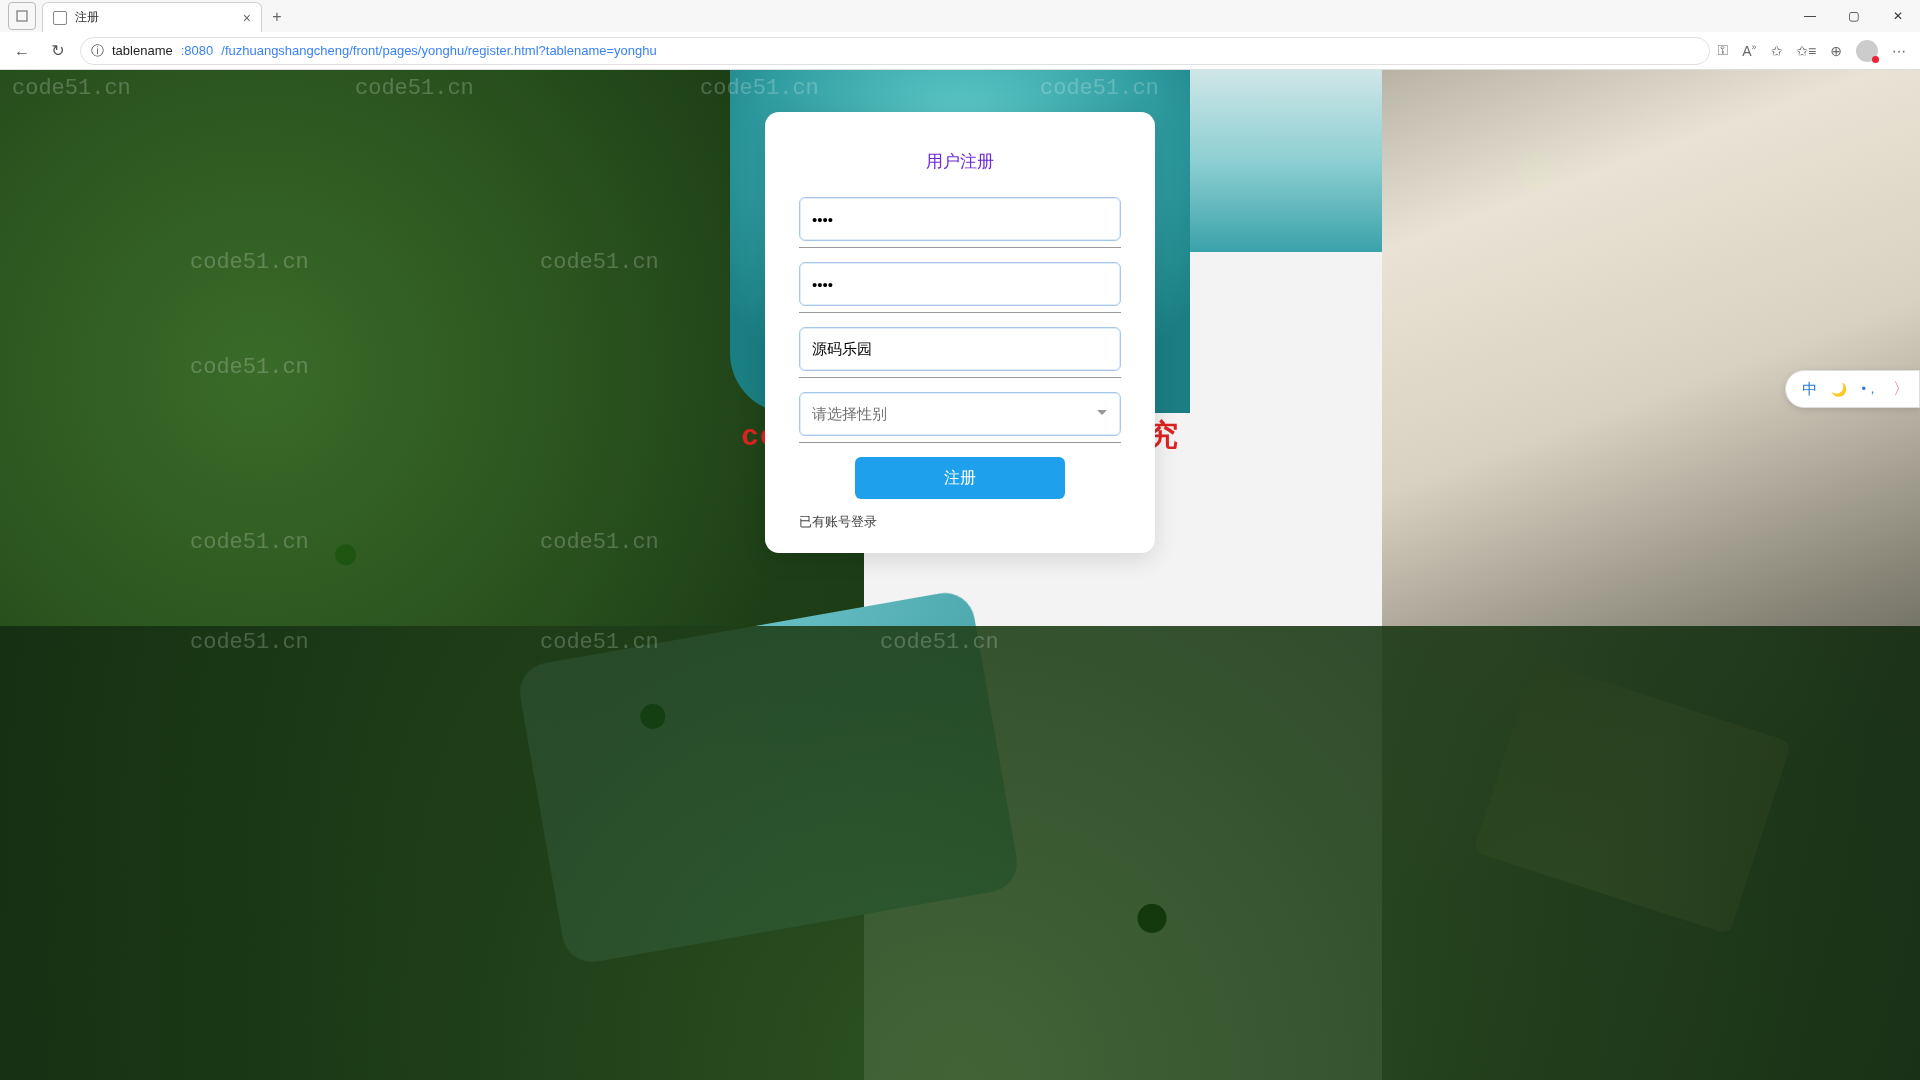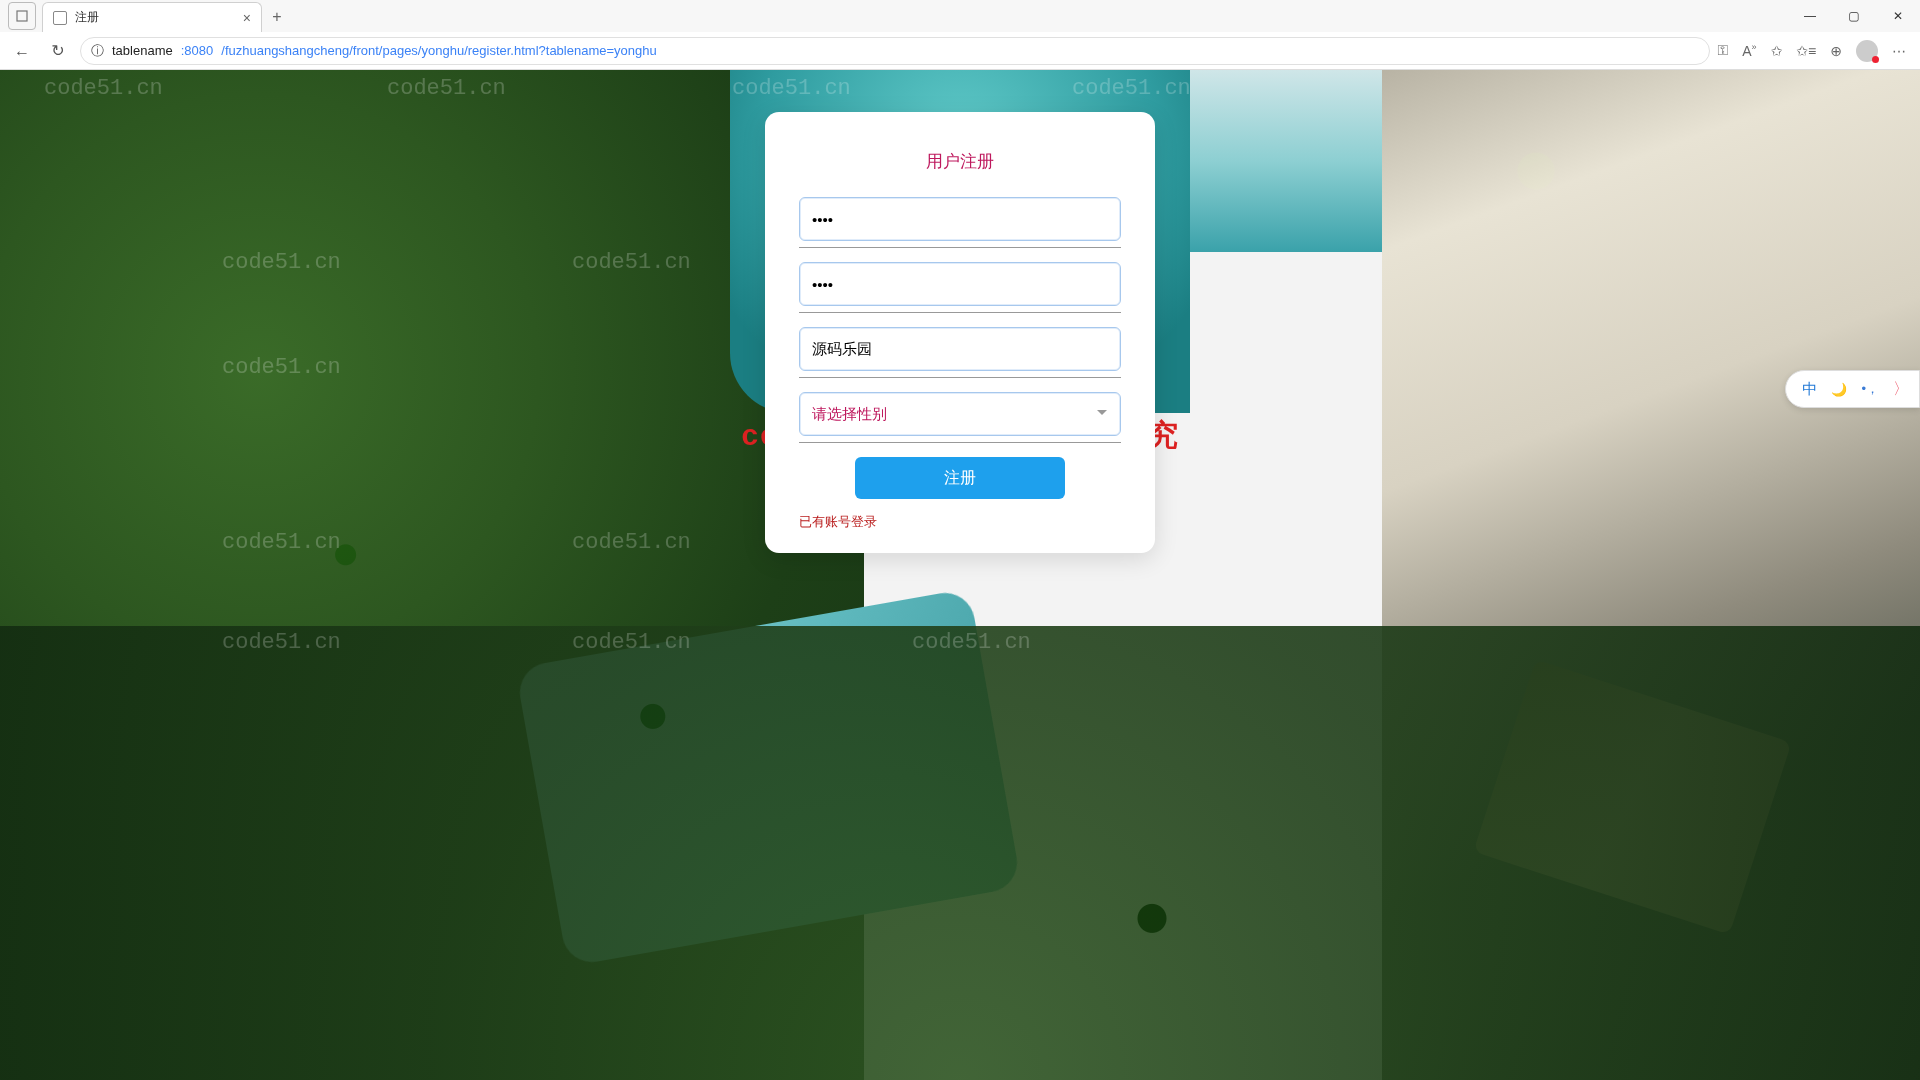--- a/index.html
+++ b/index.html
@@ -39,35 +39,35 @@
   .forest-b { position:absolute; left:0; right:0; bottom:0; height:45%; background: radial-gradient(circle at 50% 100%, #2e5522 0%, #1e3d18 50%, #132c11 100%); opacity:0.9;}
   .path-r { position:absolute; right:8%; bottom:18%; width:14%; height:20%; background: linear-gradient(100deg,#a08b6a,#c2ae8b,#a38f6d); transform: rotate(18deg); border-radius:10px; }
   .texture { position:absolute; inset:0; background:
       radial-gradient(circle at 18% 48%, rgba(60,110,40,0.9) 0 10px, transparent 11px),
       radial-gradient(circle at 34% 64%, rgba(45,90,30,0.9) 0 12px, transparent 13px),
       radial-gradient(circle at 60% 84%, rgba(35,75,25,0.95) 0 14px, transparent 15px),
       radial-gradient(circle at 80% 10%, rgba(130,150,120,0.8) 0 18px, transparent 19px);
       mix-blend-mode:soft-light; }
 
   
-  .wm { position:absolute; font-size:22px; color:rgba(255,255,255,0.22); font-family: "Courier New", monospace; pointer-events:none;margin-left:32px; }
+  .wm { position:absolute; font-size:22px; color:rgba(255,255,255,0.22); font-family: "Courier New", monospace; pointer-events:none; }
   .wm-red { position:absolute; font-size:30px; color:#d22; font-weight:bold; font-family:"SimSun","Courier New",monospace; pointer-events:none; letter-spacing:1px;}
 
   
   .card { position:absolute; left:50%; top:42px; transform:translateX(-50%); width:390px; background:#fff; border-radius:14px; padding: 38px 34px 22px; box-shadow: 0 6px 24px rgba(0,0,0,0.12); }
-  .card h2 { text-align:center; font-size:17px; color:#be185d; font-weight:500; margin-bottom:24px;}
+  .card h2 { text-align:center; font-size:17px; color:#6d28d9; font-weight:500; margin-bottom:24px;}
   .field-wrap { margin-bottom:14px; border-bottom:1px solid #999; padding-bottom:6px;}
   .field { width:100%; height:44px; border:1px solid #a7c8ed; border-radius:6px; padding:0 12px; font-size:15px; outline:none; background:#fff; box-shadow: inset 0 0 0 1px rgba(100,160,230,0.2);}
   .field.active { background:#eaf3fb; box-shadow: 0 0 0 2px #8fbbe6 inset; }
   .field::placeholder { color:#999; }
   .select-wrap { position:relative; }
   .select-wrap .arrow { position:absolute; right:14px; top:50%; transform:translateY(-70%); border:5px solid transparent; border-top-color:#999; pointer-events:none;}
-  .select-field { color:#be185d; display:flex; align-items:center; cursor:pointer; }
+  .select-field { color:#737373; display:flex; align-items:center; cursor:pointer; }
   .btn-primary { width:210px; height:42px; display:block; margin: 8px auto 14px; background:#1ea0ed; color:#fff; font-size:16px; border:none; border-radius:6px; cursor:pointer; }
-  .login-link { font-size:13px; color:#b91c1c; cursor:pointer; }
+  .login-link { font-size:13px; color:#404040; cursor:pointer; }
 
   
   .ime { position:absolute; right:0; top:300px; height:38px; background:#fff; border:1px solid #ddd; border-top-left-radius:19px; border-bottom-left-radius:19px; display:flex; align-items:center; padding:0 10px 0 16px; gap:14px; box-shadow:0 2px 6px rgba(0,0,0,0.12); font-size:13px;}
   .ime .lang { color:#2279d6; font-weight:500; font-size:15px;}
   .ime .arrow-r { color:#e67; font-size:16px;}
 </style>
 </head>
 <body>
 
 <div class="chrome">

